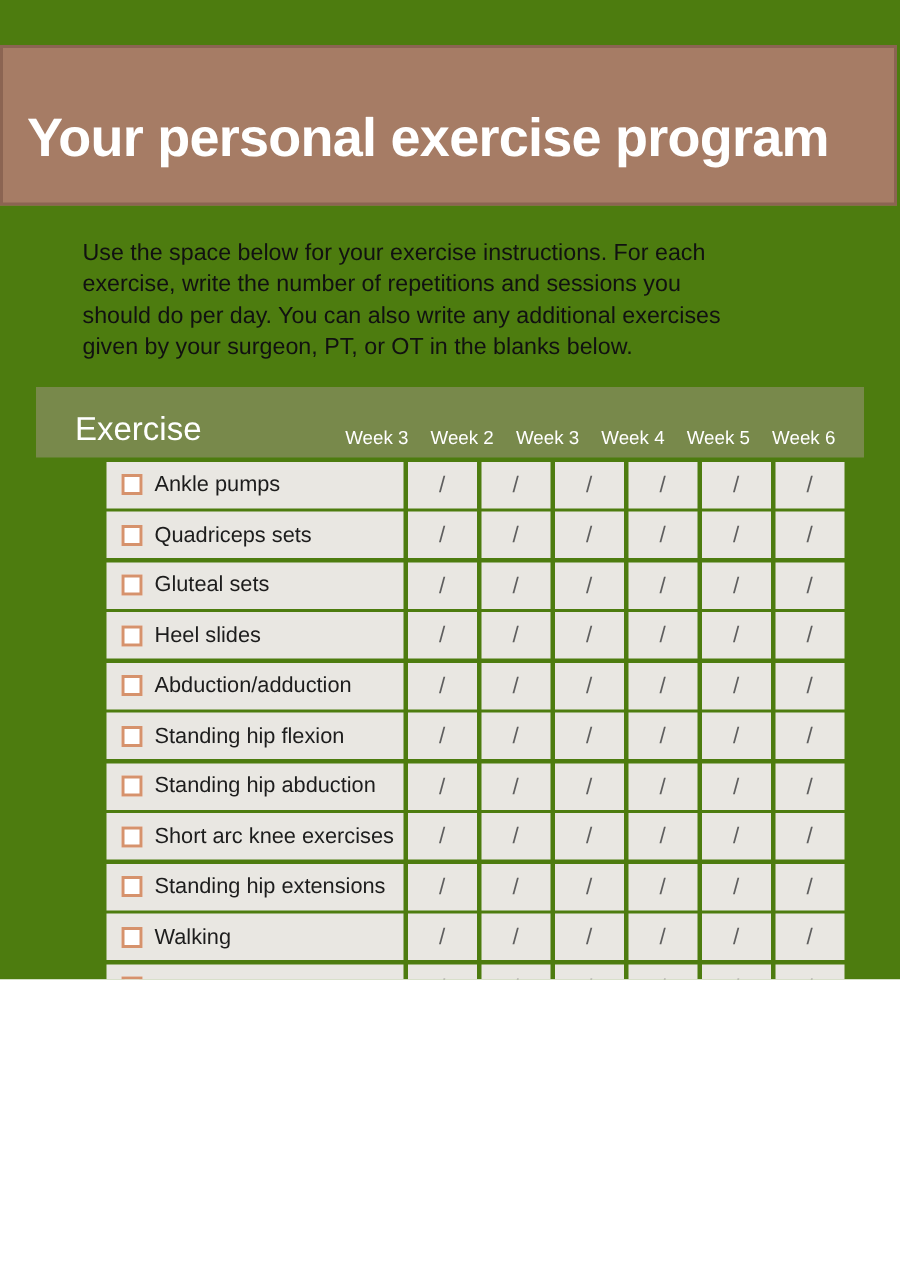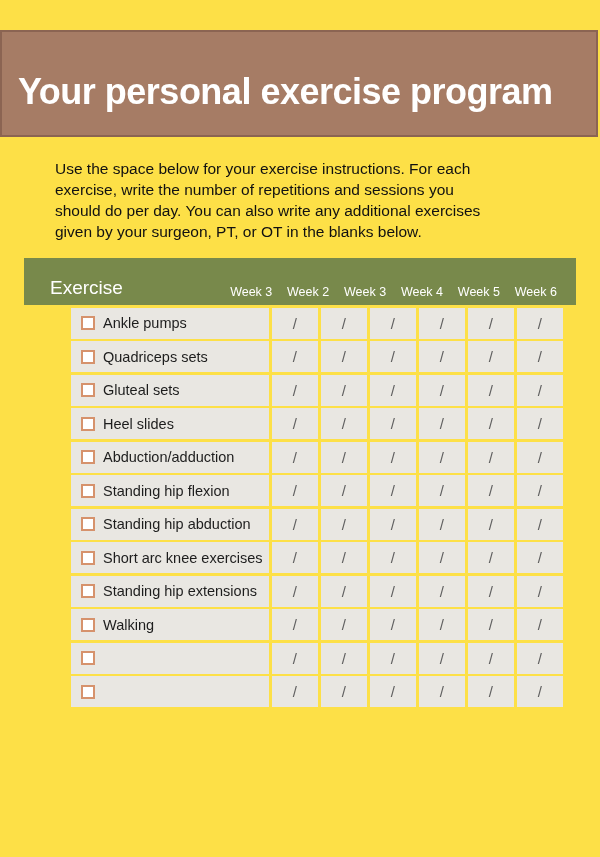--- a/index.html
+++ b/index.html
@@ -1,18 +1,18 @@
 <!DOCTYPE html>
 <html style="--banner-fill: #a67c65; --banner-border: #8b6452; --header-green: #78894b; --row-bg: #e9e7e2; --checkbox-border: #d6926c; --slash: #5f5f5f;"><head>
 <meta charset="utf-8">
 <style>
   * { margin:0; padding:0; box-sizing:border-box; }
   html,body { background:#fff; }
   .page {
-    position:relative; width:600px; height:857px; background:#fde047;
+    position:relative; width:600px; height:653px; background:#4d7c0f;
     font-family:"Liberation Sans", sans-serif; overflow:hidden;
   }
   .banner {
     position:absolute; top:30px; left:0; width:598px; height:107px;
     background:var(--banner-fill,#a67c65);
     border:2px solid var(--banner-border,#8b6452);
   }
   .banner h1 {
     color:#fff; font-size:36px; font-weight:bold; letter-spacing:-0.5px;
     padding:39px 0 0 16px; white-space:nowrap;
@@ -22,21 +22,21 @@
     font-size:15.5px; line-height:21px; color:#111;
     white-space:pre-line;
   }
   .extable { position:absolute; top:258px; left:24px; width:552px; }
   .thead {
     position:relative; width:552px; height:47px;
     background:var(--header-green,#78894b);
   }
   .thead .exercise-hdr {
     position:absolute; left:26px; bottom:6px;
-    color:#fff; font-size:19px; font-weight:normal;
+    color:#fff; font-size:22px; font-weight:normal;
   }
   .thead .caption {
     position:absolute; left:203px; top:6px;
     color:#fff; font-size:13.5px;
   }
   .thead .weeks-row {
     position:absolute; left:200px; bottom:6px; width:339px;
     display:flex; column-gap:2.5px;
   }
   .week-label {

